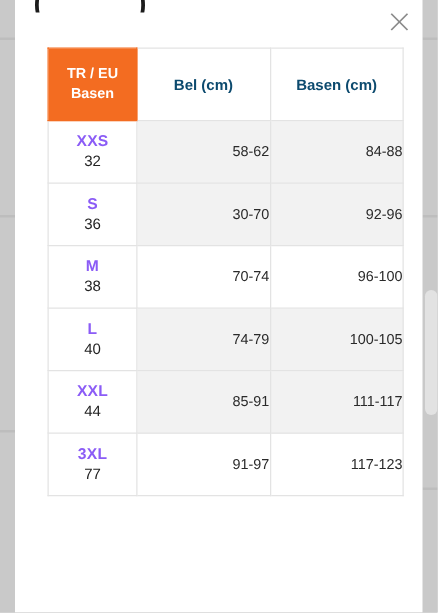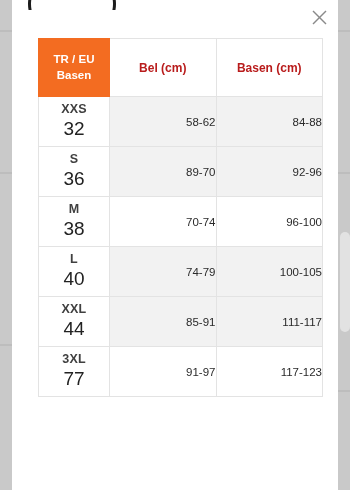--- a/index.html
+++ b/index.html
@@ -87,43 +87,43 @@
   th.head-size {
     background:#f36c21;
     color:#ffffff;
     font-size:11.5px;
     font-weight:bold;
     line-height:1.35;
     border-color:#f36c21;
   }
   th.head-data {
     background:#ffffff;
-    color:#b91c1c;
+    color:#0c4a6e;
     font-size:12px;
     font-weight:bold;
   }
 
   
   tbody tr { height:50px; }
   td.cell-size {
     background:#ffffff;
     line-height:1.25;
     padding:2px 0;
   }
   td.cell-size .sz-label {
     display:block;
-    color:#404040;
+    color:#8b5cf6;
     font-size:12.5px;
     font-weight:bold;
     letter-spacing:.2px;
   }
   td.cell-size .sz-num {
     display:block;
     color:#222222;
-    font-size:19px;
+    font-size:12px;
     font-weight:400;
   }
 
   td.cell-data {
     background:#ffffff;
     color:#2a2a2a;
     font-size:11.5px;
     text-align:right;
   }
   tbody tr.shaded td.cell-data { background:#f2f2f2; }
@@ -179,21 +179,21 @@
               <span class="sz-num">32</span>
             </td>
             <td class="cell-data">58-62</td>
             <td class="cell-data">84-88</td>
           </tr>
           <tr class="shaded">
             <td class="cell-size">
               <span class="sz-label">S</span>
               <span class="sz-num">36</span>
             </td>
-            <td class="cell-data">89-70</td>
+            <td class="cell-data">30-70</td>
             <td class="cell-data">92-96</td>
           </tr>
           <tr>
             <td class="cell-size">
               <span class="sz-label">M</span>
               <span class="sz-num">38</span>
             </td>
             <td class="cell-data">70-74</td>
             <td class="cell-data">96-100</td>
           </tr>

